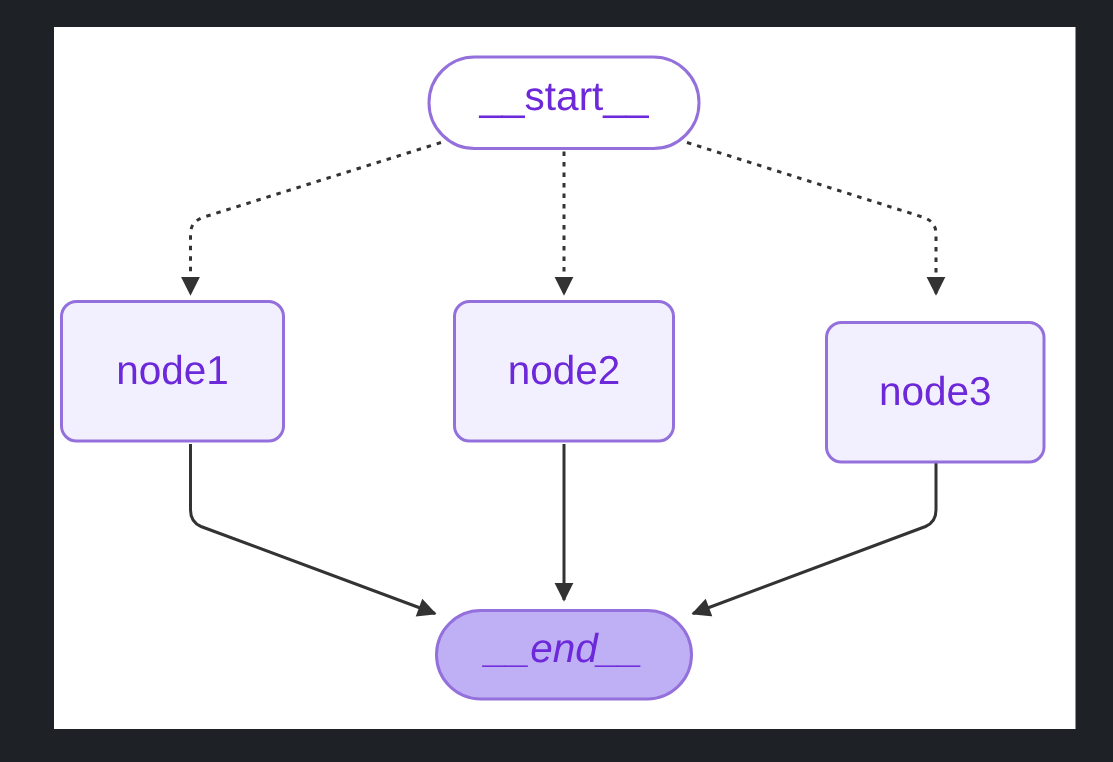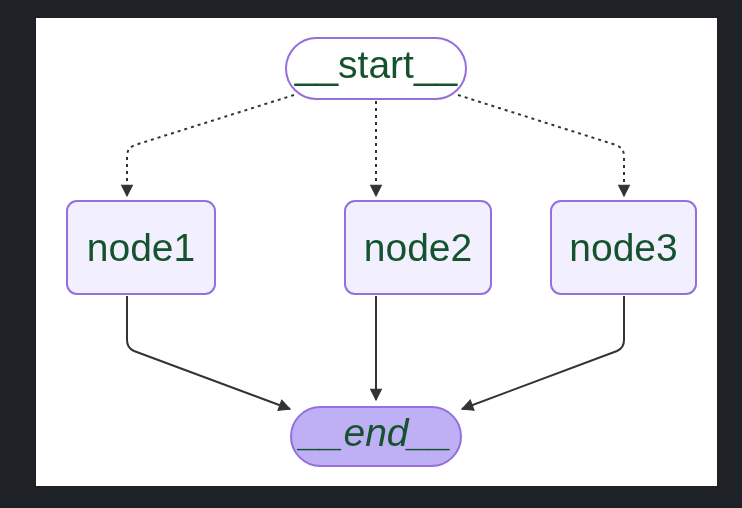--- a/index.html
+++ b/index.html
@@ -42,43 +42,43 @@
   .edge.dotted {
     stroke-dasharray: 3 4;
   }
   .node {
     position: absolute;
     display: flex;
     align-items: center;
     justify-content: center;
     box-sizing: border-box;
     border: 2.5px solid #9370db;
-    color: #14532d;
-    font-size: 39px;
+    color: #6d28d9;
+    font-size: 27px;
     line-height: 1;
     white-space: nowrap;
   }
   .node-start {
     left: 249px;
     top: 19px;
     width: 182px;
     height: 63px;
     border-radius: 32px;
     background: #ffffff;
     padding-bottom: 8px; 
   }
   .node-rect {
     top: 182px;
     height: 95px;
     border-radius: 11px;
     background: #f2f0ff;
   }
-  .node-1 { left: 30px;  width: 150px; }
-  .node-2 { left: 266px; width: 148px; margin-left: 42px; }
-  .node-3 { left: 514px; width: 147px; }
+  .node-1 { left: 4px;  width: 150px; }
+  .node-2 { left: 266px; width: 148px; }
+  .node-3 { left: 514px; width: 147px; margin-top: 14px; }
   .node-end {
     left: 254px;
     top: 388px;
     width: 172px;
     height: 61px;
     border-radius: 31px;
     background: #bfb0f5;
     padding-bottom: 8px;
     font-style: italic;
   }

